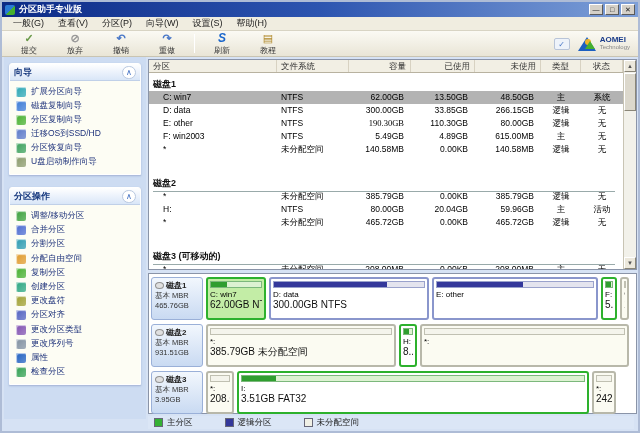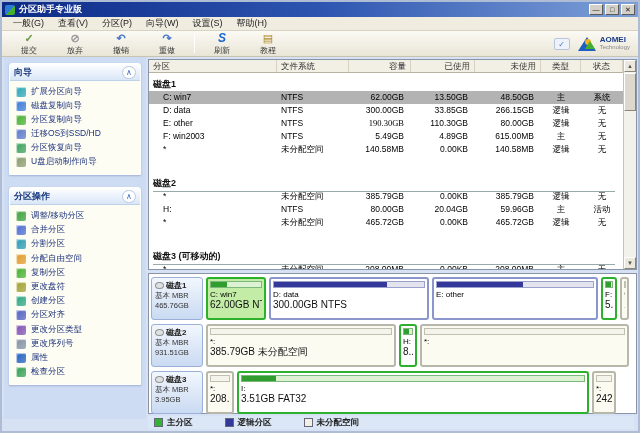--- a/index.html
+++ b/index.html
@@ -78,21 +78,21 @@
   .strip{height:7px;border:1px solid #aab;background:#ececec;margin-bottom:2px;position:relative;}
   .strip .fill{position:absolute;left:0;top:0;bottom:0;}
   .primary .strip .fill{background:#2f9e2f;}
   .primary .strip{background:#ddf2d2;border-color:#7cb87c;}
   .logical .strip .fill{background:#34389b;}
   .logical .strip{background:#e4e4ee;border-color:#9aa2cc;}
   .unallocated .strip{background:#f4f4ec;border-color:#c0c0b2;}
   .blabel{font-size:8px;color:#000;line-height:10px;white-space:nowrap;overflow:hidden;}
   .bsub{font-size:10px;color:#111;line-height:10px;white-space:nowrap;overflow:hidden;}
   
-  .legend{position:absolute;left:2px;right:2px;top:359px;bottom:0;background:#dbe6f6;display:flex;align-items:center;padding-left:6px;font-weight:bold;}
+  .legend{position:absolute;left:2px;right:2px;top:359px;bottom:0;background:#dbe6f6;display:flex;align-items:center;padding-left:6px;}
   .leg-item{display:flex;align-items:center;margin-right:32px;}
   .leg-sq{width:9px;height:9px;border:1px solid #667;margin-right:4px;flex:none;}
   .leg-label{font-size:8.5px;color:#222;}
 </style>
 </head>
 <body>
 
 <div class="window">
   <div class="titlebar">
     <div class="title-icon"></div>
@@ -202,26 +202,26 @@
           </div>
           <div class="side-item">
             <div class="side-ic" style="background: linear-gradient(135deg, rgb(224, 154, 42), rgba(255, 255, 255, 0.35) 120%) rgb(224, 154, 42);"></div>
             <div class="side-label">分配自由空间</div>
           </div>
           <div class="side-item">
             <div class="side-ic" style="background: linear-gradient(135deg, rgb(70, 176, 46), rgba(255, 255, 255, 0.35) 120%) rgb(70, 176, 46);"></div>
             <div class="side-label">复制分区</div>
           </div>
           <div class="side-item">
+            <div class="side-ic" style="background: linear-gradient(135deg, rgb(42, 166, 128), rgba(255, 255, 255, 0.35) 120%) rgb(42, 166, 128);"></div>
+            <div class="side-label">创建分区</div>
+          </div>
+          <div class="side-item">
             <div class="side-ic" style="background: linear-gradient(135deg, rgb(160, 160, 48), rgba(255, 255, 255, 0.35) 120%) rgb(160, 160, 48);"></div>
             <div class="side-label">更改盘符</div>
-          </div>
-          <div class="side-item">
-            <div class="side-ic" style="background: linear-gradient(135deg, rgb(42, 166, 128), rgba(255, 255, 255, 0.35) 120%) rgb(42, 166, 128);"></div>
-            <div class="side-label">创建分区</div>
           </div>
           <div class="side-item">
             <div class="side-ic" style="background: linear-gradient(135deg, rgb(80, 96, 192), rgba(255, 255, 255, 0.35) 120%) rgb(80, 96, 192);"></div>
             <div class="side-label">分区对齐</div>
           </div>
           <div class="side-item">
             <div class="side-ic" style="background: linear-gradient(135deg, rgb(128, 80, 176), rgba(255, 255, 255, 0.35) 120%) rgb(128, 80, 176);"></div>
             <div class="side-label">更改分区类型</div>
           </div>
           <div class="side-item">

